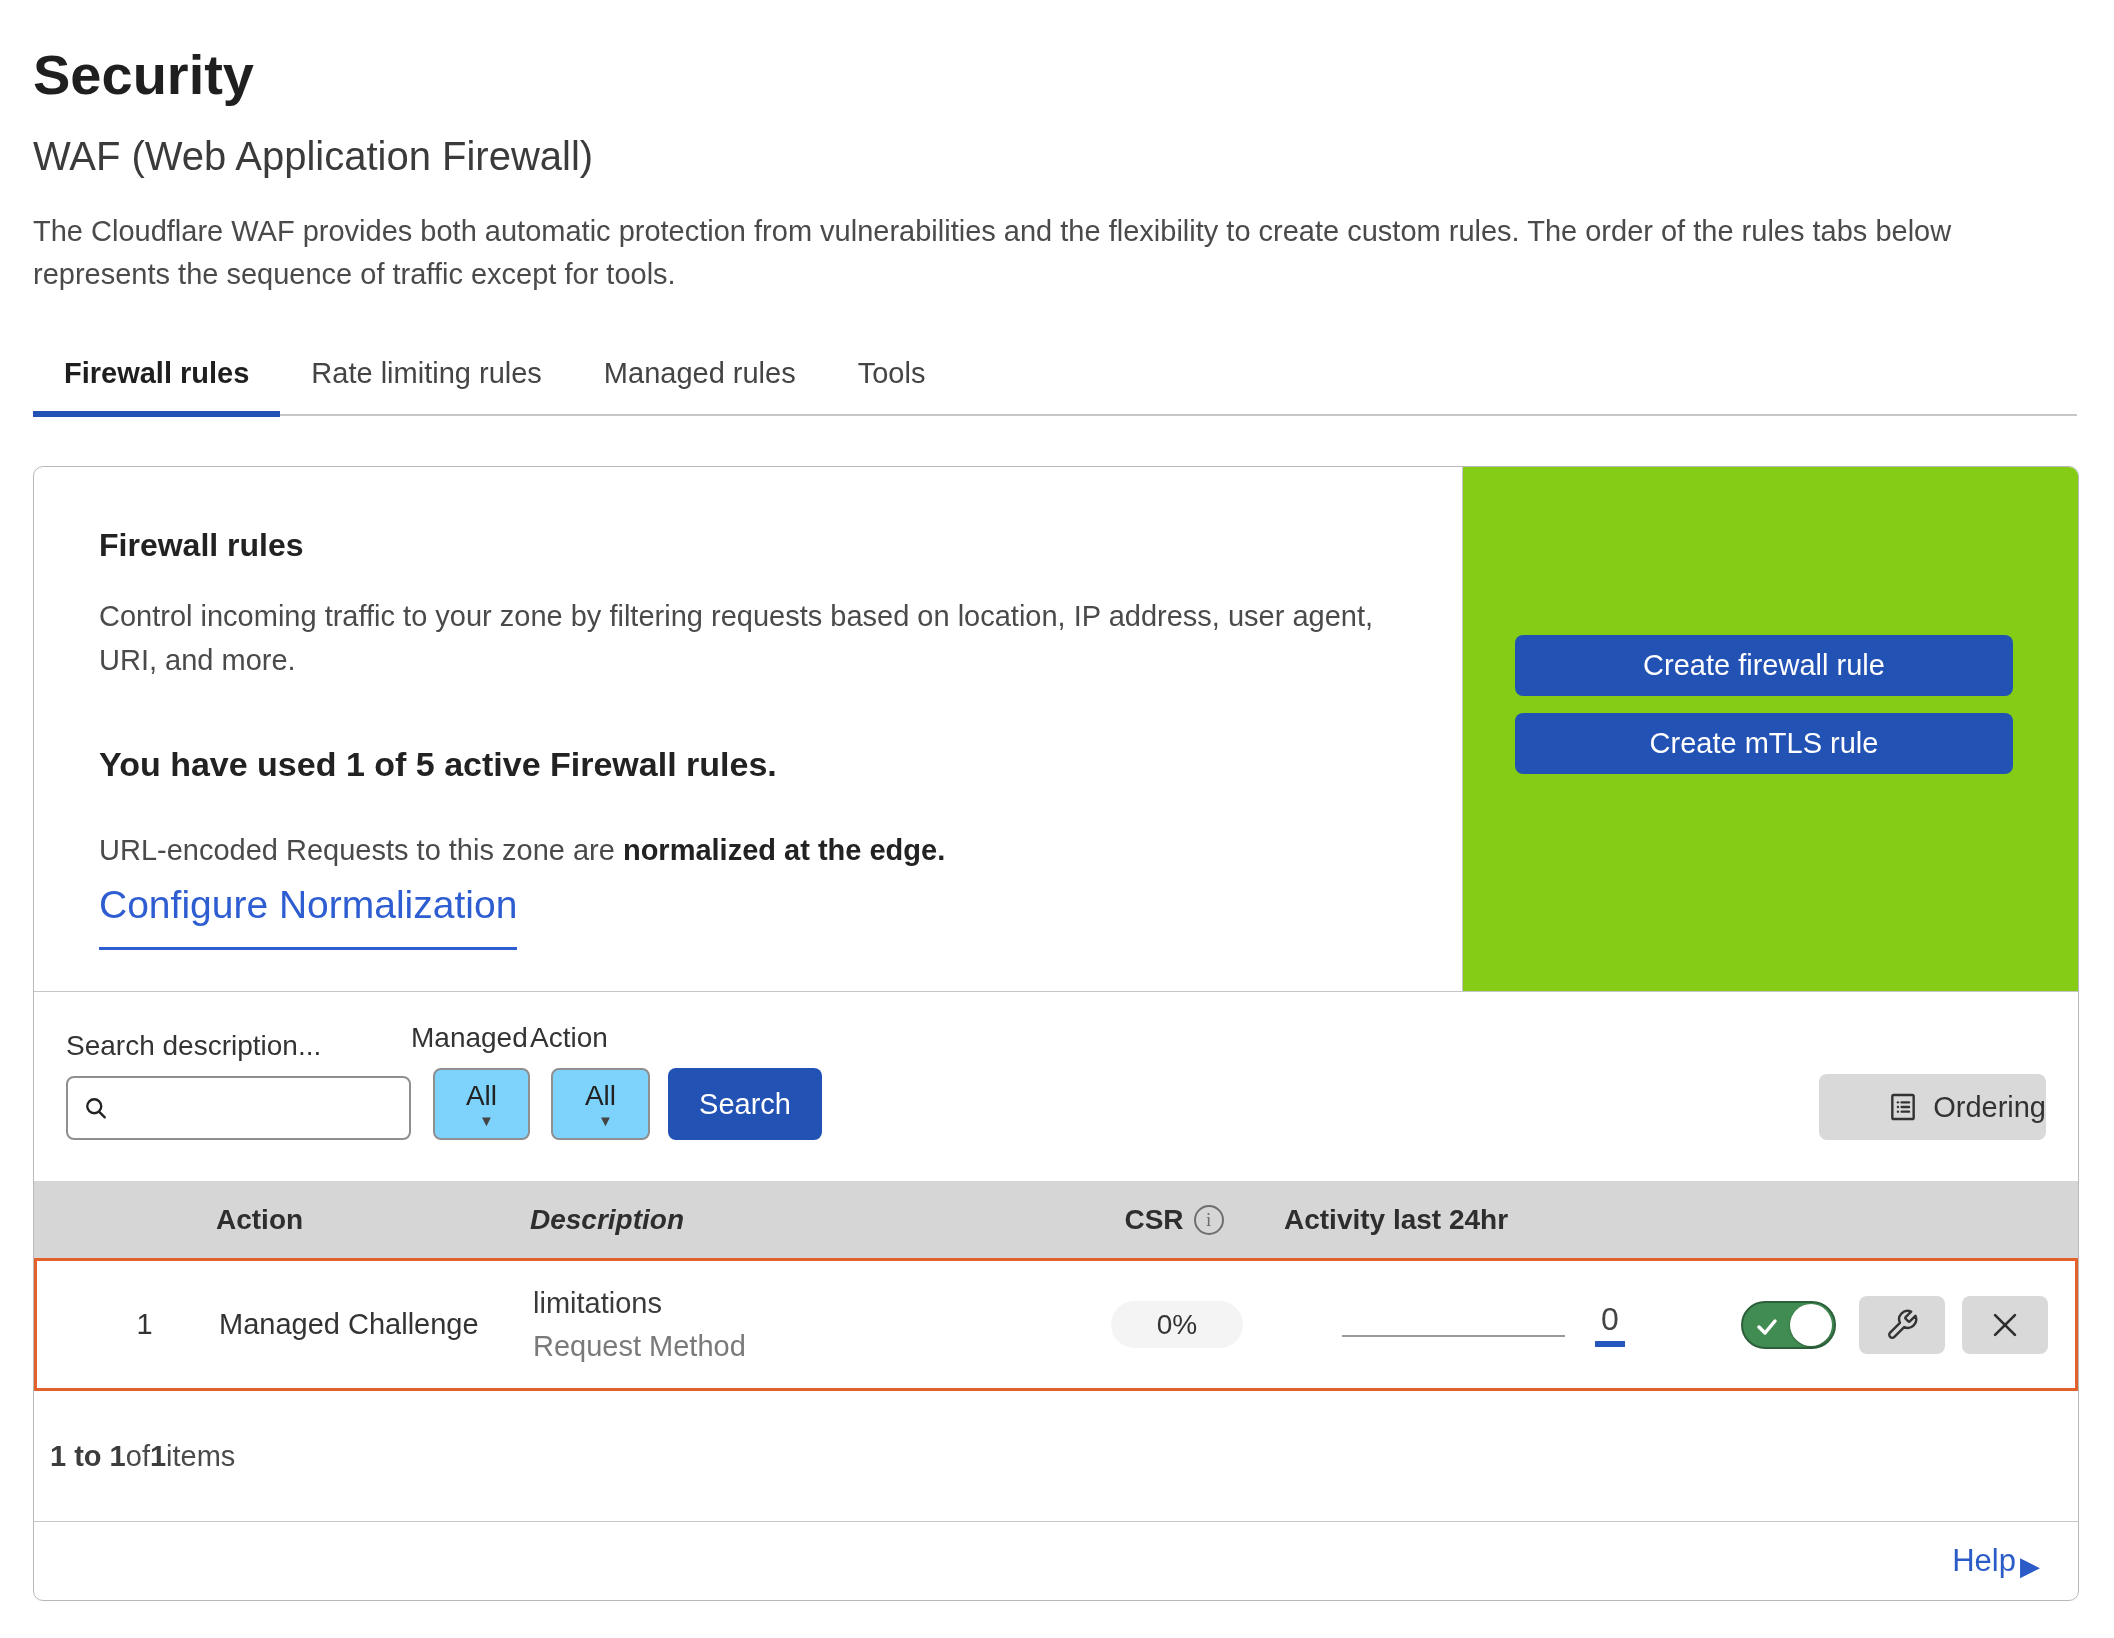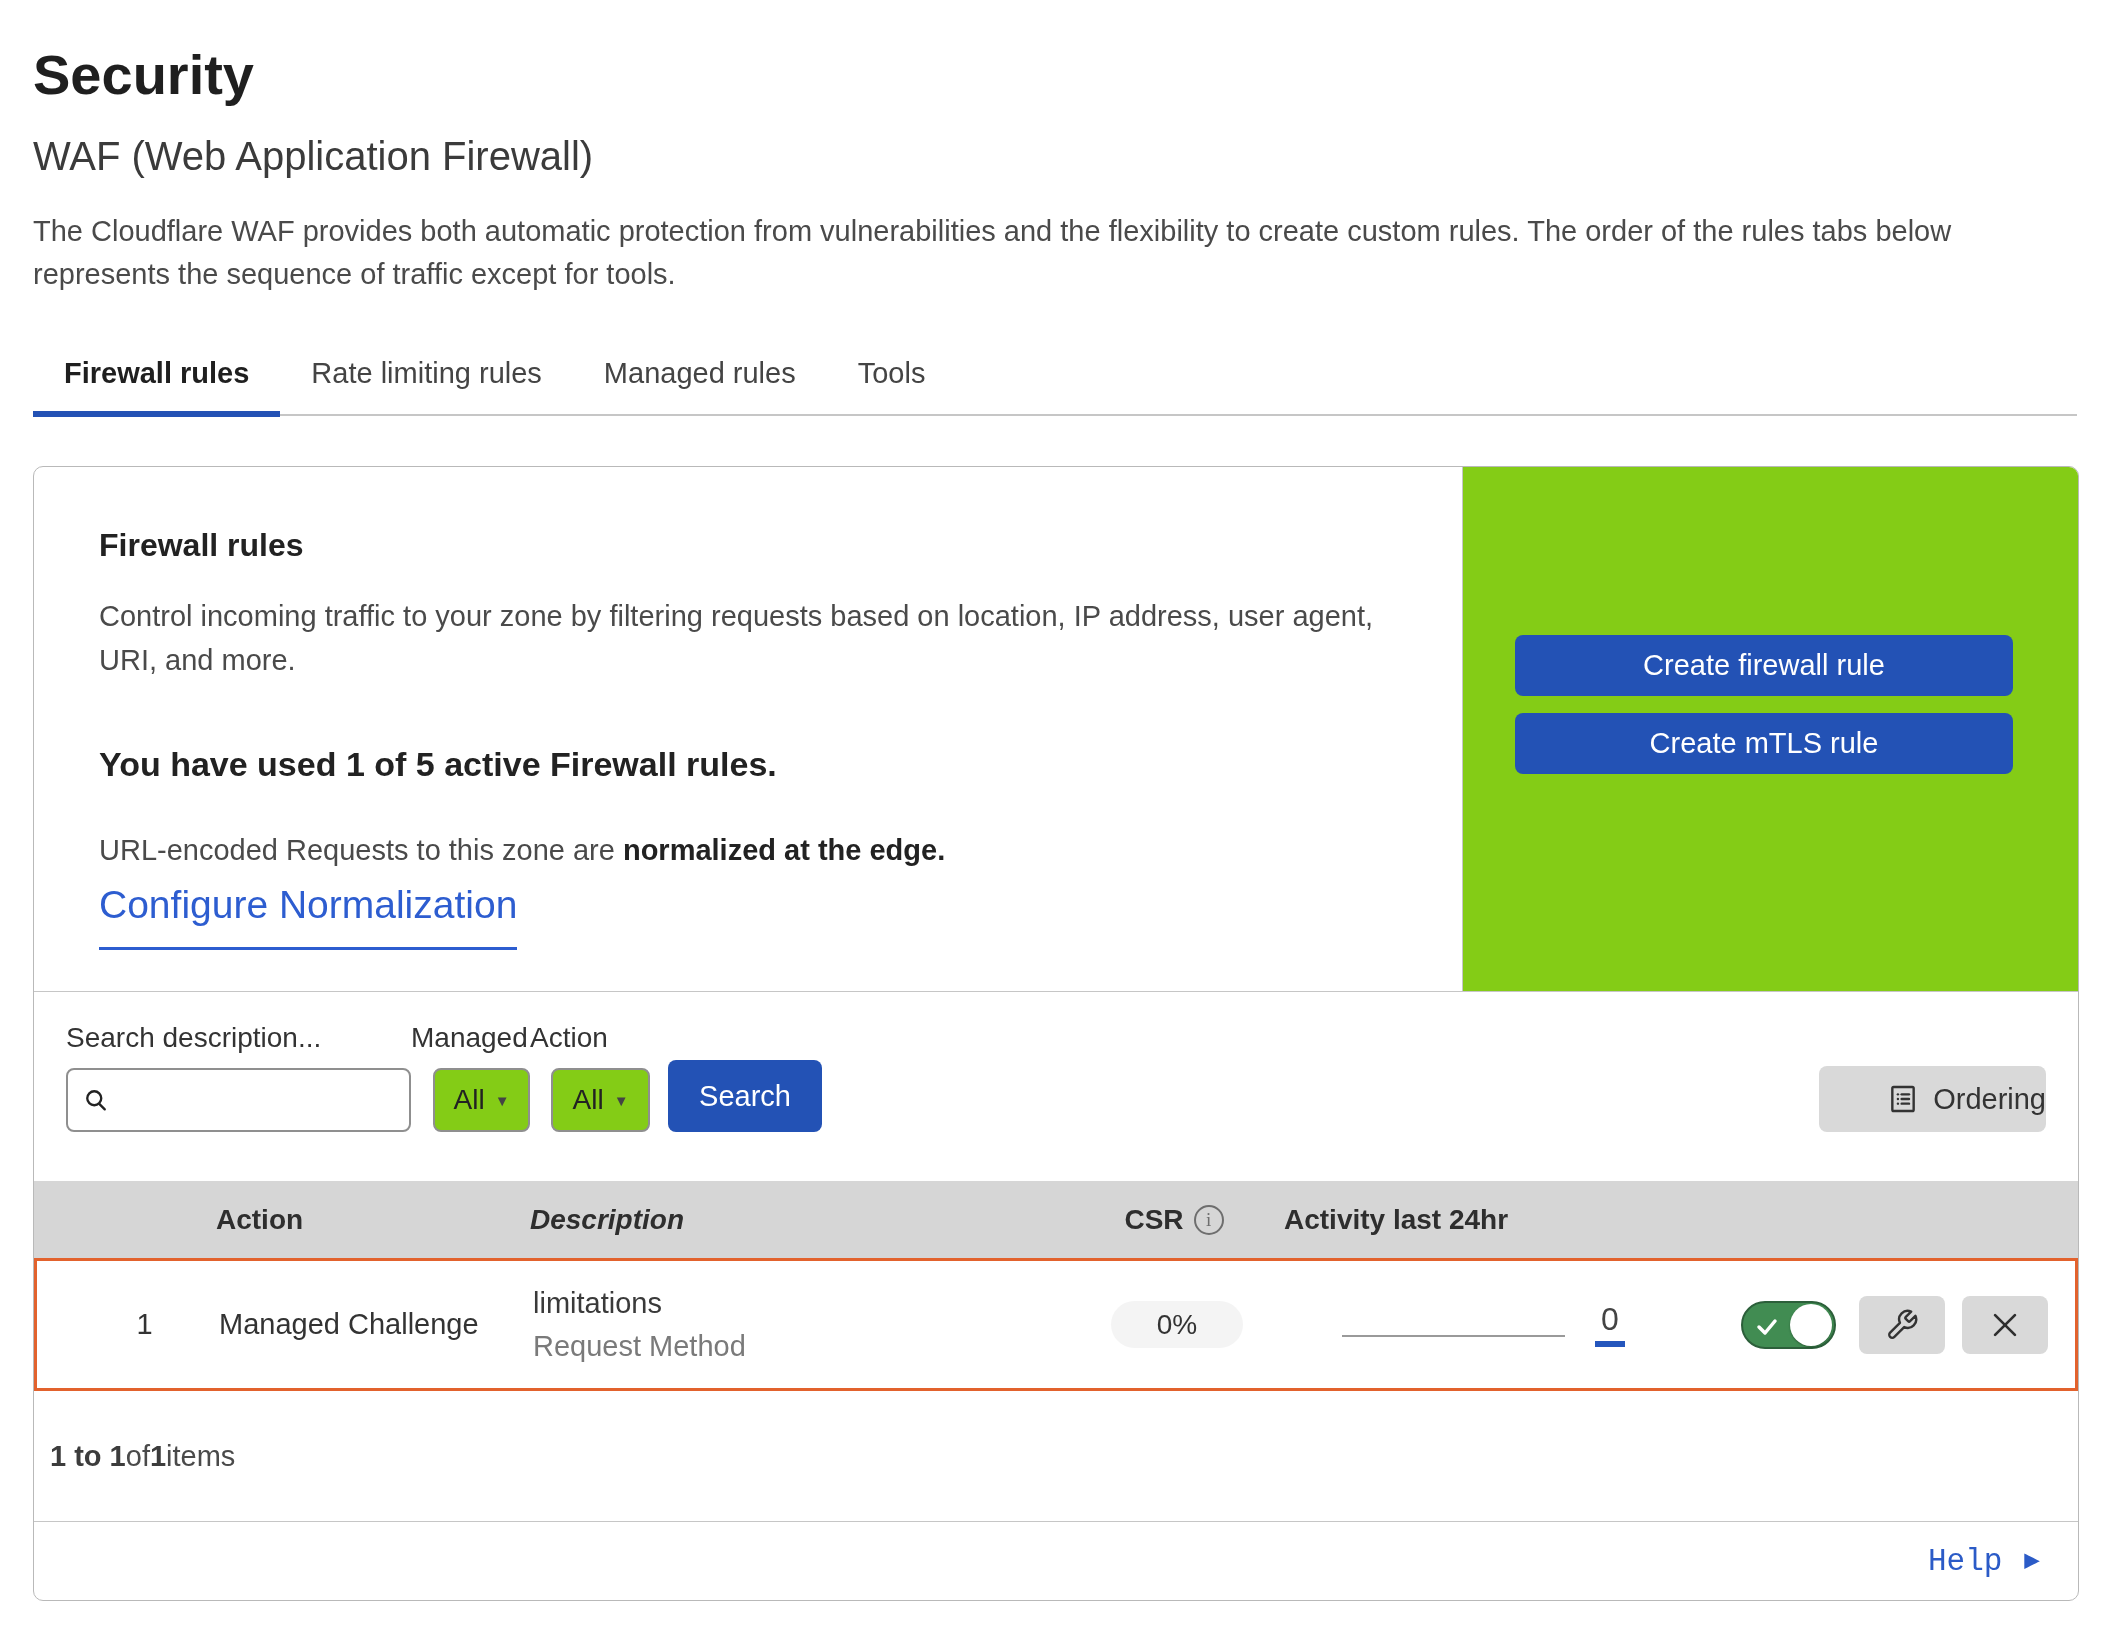--- a/index.html
+++ b/index.html
@@ -41,21 +41,21 @@
   .btn-primary{display:block;width:498px;height:61px;background:var(--accent-blue);color:#fff;font-size:29px;border:none;border-radius:8px;cursor:pointer;font-family:inherit;}
   .btn-primary + .btn-primary{margin-top:17px;}
 
   
   .filter-section{border-top:1px solid #c6c6c6;padding:30px 32px 0 32px;height:190px;}
   .filter-row{display:flex;align-items:flex-end;}
   .filter-group{display:flex;flex-direction:column;}
   .filter-label{font-size:28px;color:#333;margin-bottom:14px;}
   .search-box{width:345px;height:64px;border:2px solid #8f8f8f;border-radius:8px;background:#fff;display:flex;align-items:center;padding:0 14px;}
   .search-box input{border:none;outline:none;flex:1;font-size:28px;margin-left:12px;font-family:inherit;min-width:0;background:transparent;}
-  .select{height:64px;border:2px solid #8f8f8f;border-radius:8px;background:#84cc16;display:flex;align-items:center;justify-content:center;font-size:28px;color:#222;cursor:pointer;}
+  .select{height:72px;border:2px solid #8f8f8f;border-radius:8px;background:#7dd3fc;display:flex;align-items:center;justify-content:center;font-size:28px;color:#222;cursor:pointer;flex-direction:column;}
   .select .caret{font-size:15px;color:#444;margin-left:10px;}
   .sel-status{width:97px;margin-left:22px;}
   .sel-action{width:99px;margin-left:21px;}
   .btn-search{width:154px;height:72px;margin-left:18px;background:var(--accent-blue);color:#fff;font-size:29px;border:none;border-radius:8px;cursor:pointer;font-family:Liberation Sans, sans-serif;}
   .btn-ordering{margin-left:auto;width:227px;height:66px;background:#d9d9d9;border:none;border-radius:8px;display:flex;align-items:center;justify-content:flex-end;font-size:29px;color:#333;cursor:pointer;font-family:inherit;gap:14px;}
 
   
   .tgrid{display:grid;grid-template-columns:170px 320px 540px 220px 400px 1fr;align-items:center;}
   .thead{background:#d6d6d6;height:77px;font-size:28px;font-weight:bold;color:#2e2e2e;}
   .th-index{text-align:center;}
@@ -81,21 +81,21 @@
   .toggle .knob{position:absolute;top:1px;right:2px;width:42px;height:42px;background:#fff;border-radius:50%;box-shadow:0 1px 2px rgba(0,0,0,.35);}
   .toggle svg{position:absolute;left:12px;top:12px;}
   .icon-btn{width:86px;height:58px;background:#d9d9d9;border:none;border-radius:8px;display:flex;align-items:center;justify-content:center;cursor:pointer;flex:0 0 auto;}
   .btn-wrench{margin-left:23px;}
   .btn-delete{margin-left:17px;}
 
   
   .table-footer{height:130px;display:flex;align-items:center;padding-left:16px;font-size:29px;color:#4a4a4a;}
   .table-footer b{color:#3c3c3c;}
   .help-row{border-top:1px solid #c6c6c6;height:79px;display:flex;align-items:center;justify-content:flex-end;padding-right:38px;}
-  .help-link{display:flex;align-items:center;gap:22px;font-size:31px;color:#2b5bc7;cursor:pointer;text-decoration:none;font-family:Liberation Mono, monospace;}
+  .help-link{display:flex;align-items:flex-end;gap:4px;font-size:31px;color:#2b5bc7;cursor:pointer;text-decoration:none;}
   .help-link .tri{font-size:26px;line-height:1;}
 </style>
 </head>
 <body>
 
 <div class="page">
 
   <div class="header">
     <div class="page-title">Security</div>
     <div class="page-subtitle">WAF (Web Application Firewall)</div>

